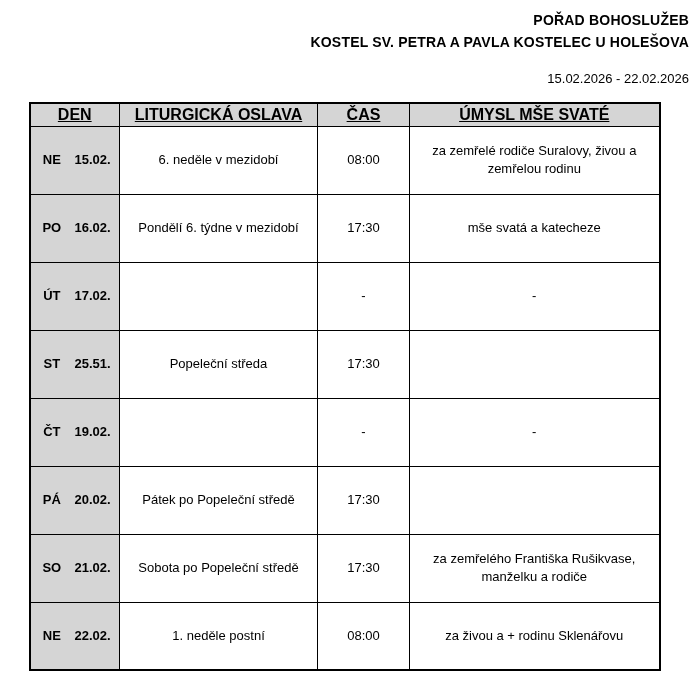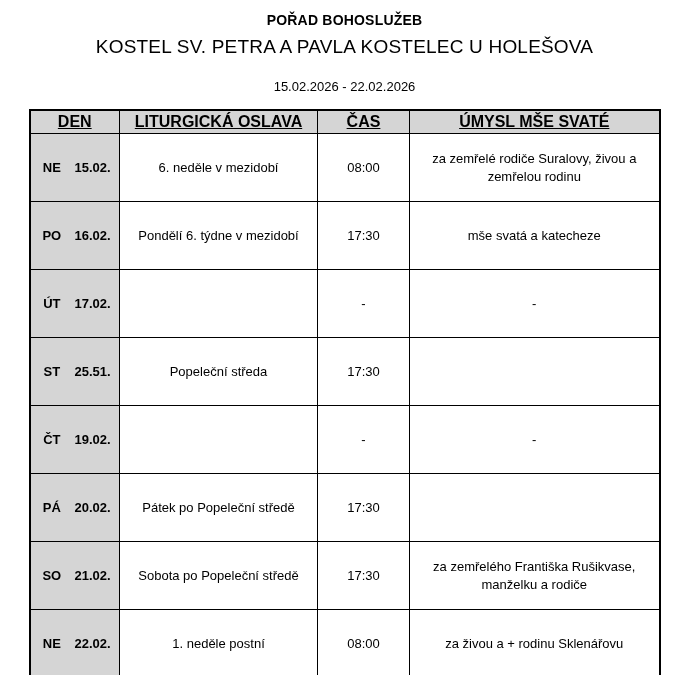--- a/index.html
+++ b/index.html
@@ -8,31 +8,31 @@
     font-family: "Liberation Sans", "DejaVu Sans", sans-serif;
     color: #000000;
   }
   .page {
     width: 689px;
     height: 675px;
     background: #ffffff;
     padding-top: 10px;
   }
   .title-block {
-    text-align: center;
+    text-align: right;
     line-height: 1.55;
   }
   .title-main {
     font-size: 14px;
     font-weight: bold;
     letter-spacing: 0.2px;
   }
   .title-sub {
-    font-size: 19px;
-    font-weight: normal;
+    font-size: 14px;
+    font-weight: bold;
     letter-spacing: 0.2px;
   }
   .title-date {
     font-size: 13px;
     font-weight: normal;
     margin-top: 16px;
   }
   table.schedule {
     border-collapse: collapse;
     margin: 12px auto 0 auto;

